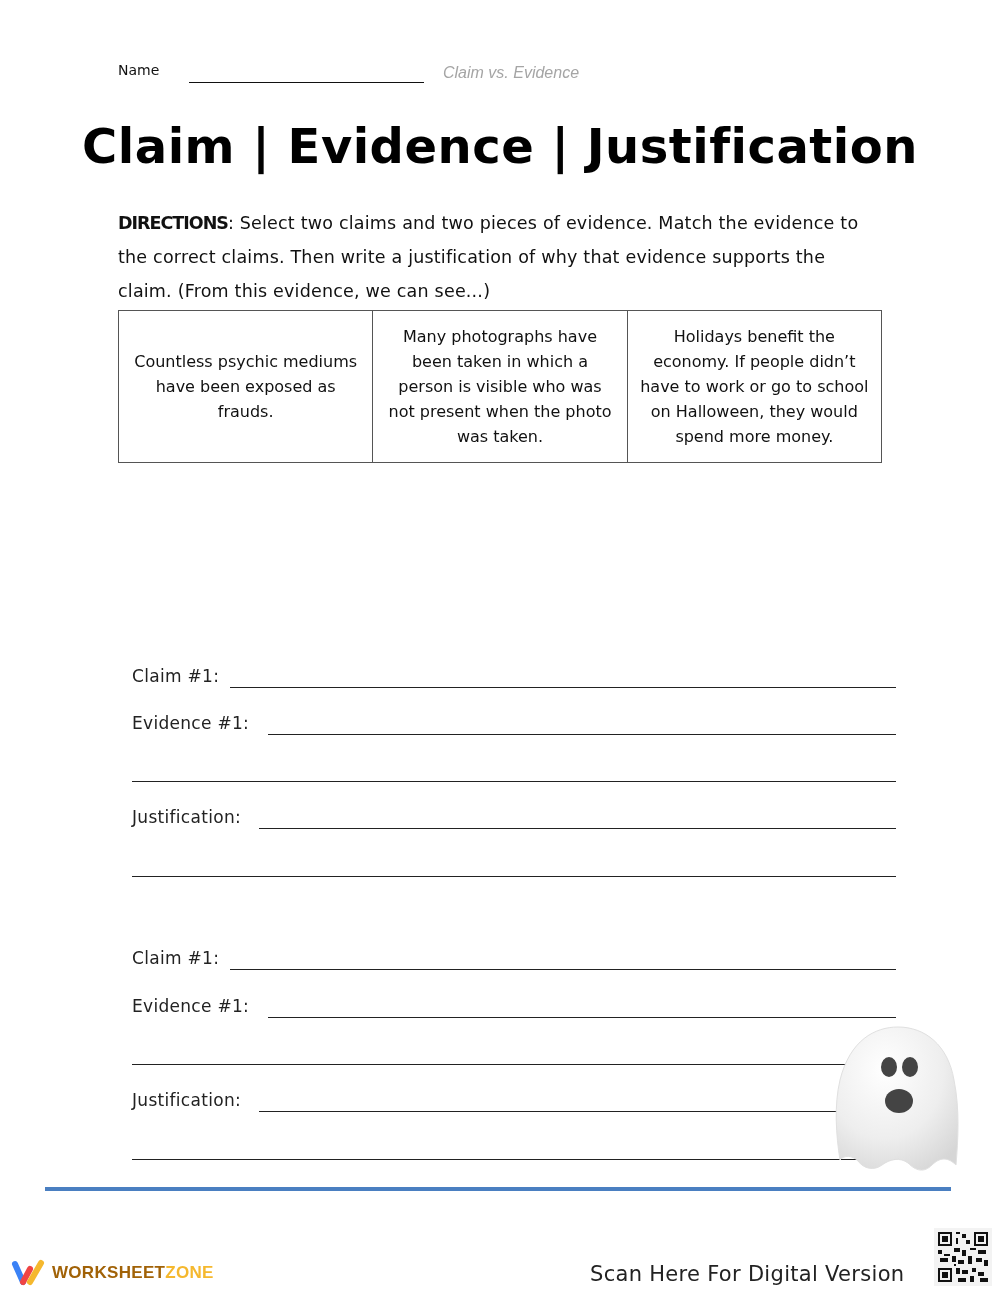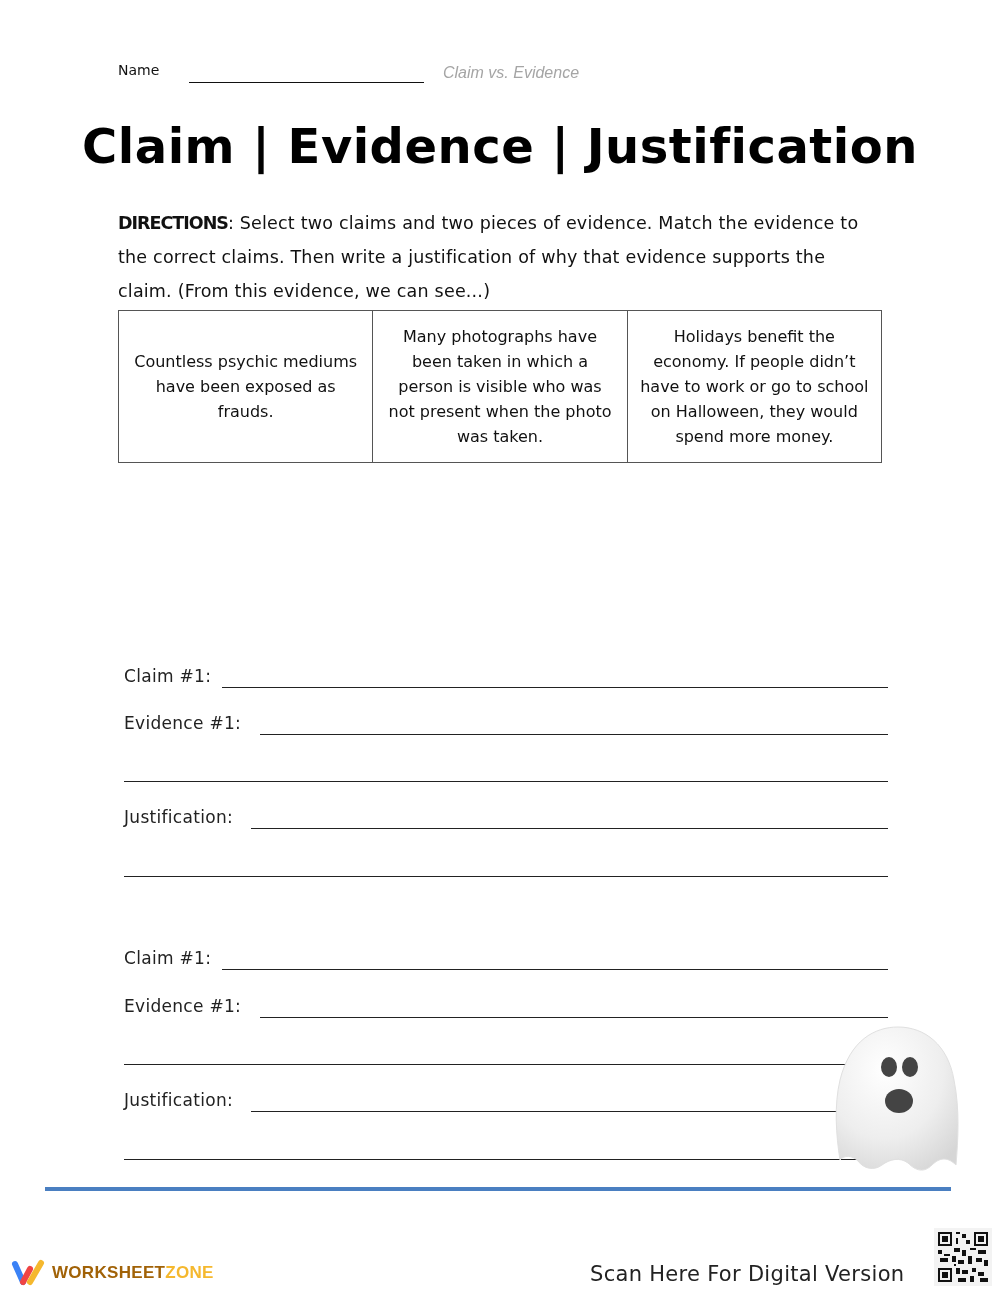--- a/index.html
+++ b/index.html
@@ -19,21 +19,21 @@
   .directions { left: 118px; top: 206px; width: 760px; font-size: 17.5px; line-height: 34px;
                 color: #111; letter-spacing: 0.2px; }
   .directions b { font-weight: bold; letter-spacing: -1px; }
 
   table.cards { position: absolute; left: 118px; top: 310px; width: 764px; border-collapse: collapse; }
   table.cards td { border: 1px solid #555; width: 254px; text-align: center; vertical-align: middle;
                    font-size: 16px; line-height: 25px; padding: 0 12px; box-sizing: border-box; color: #111; }
   table.cards tr.r1 td { height: 153px; padding-bottom: 20px; }
   table.cards tr.r2 td { height: 152px; }
 
-  .line-row { position: absolute; left: 124px; width: 764px; height: 24px; }
+  .line-row { position: absolute; left: 132px; width: 764px; height: 24px; }
   .line-row .lbl { position: absolute; left: 0; bottom: 2px; font-size: 17px; color: #222; letter-spacing: 0.3px; }
   .line-row .fill { position: absolute; right: 0; bottom: 0; border-bottom: 1.5px solid #222; }
 
   .ghost { left: 830px; top: 1025px; width: 130px; height: 150px; }
 
   .footer-rule { left: 45px; top: 1187px; width: 906px; height: 4px; background: #4a7fc1; }
 
   .logo { left: 10px; top: 1257px; height: 32px; width: 260px; }
   .logo-text { position: absolute; left: 42px; top: 6px; font-size: 17px; font-weight: bold;
                font-family: "Liberation Sans", sans-serif; letter-spacing: 0.3px; }

